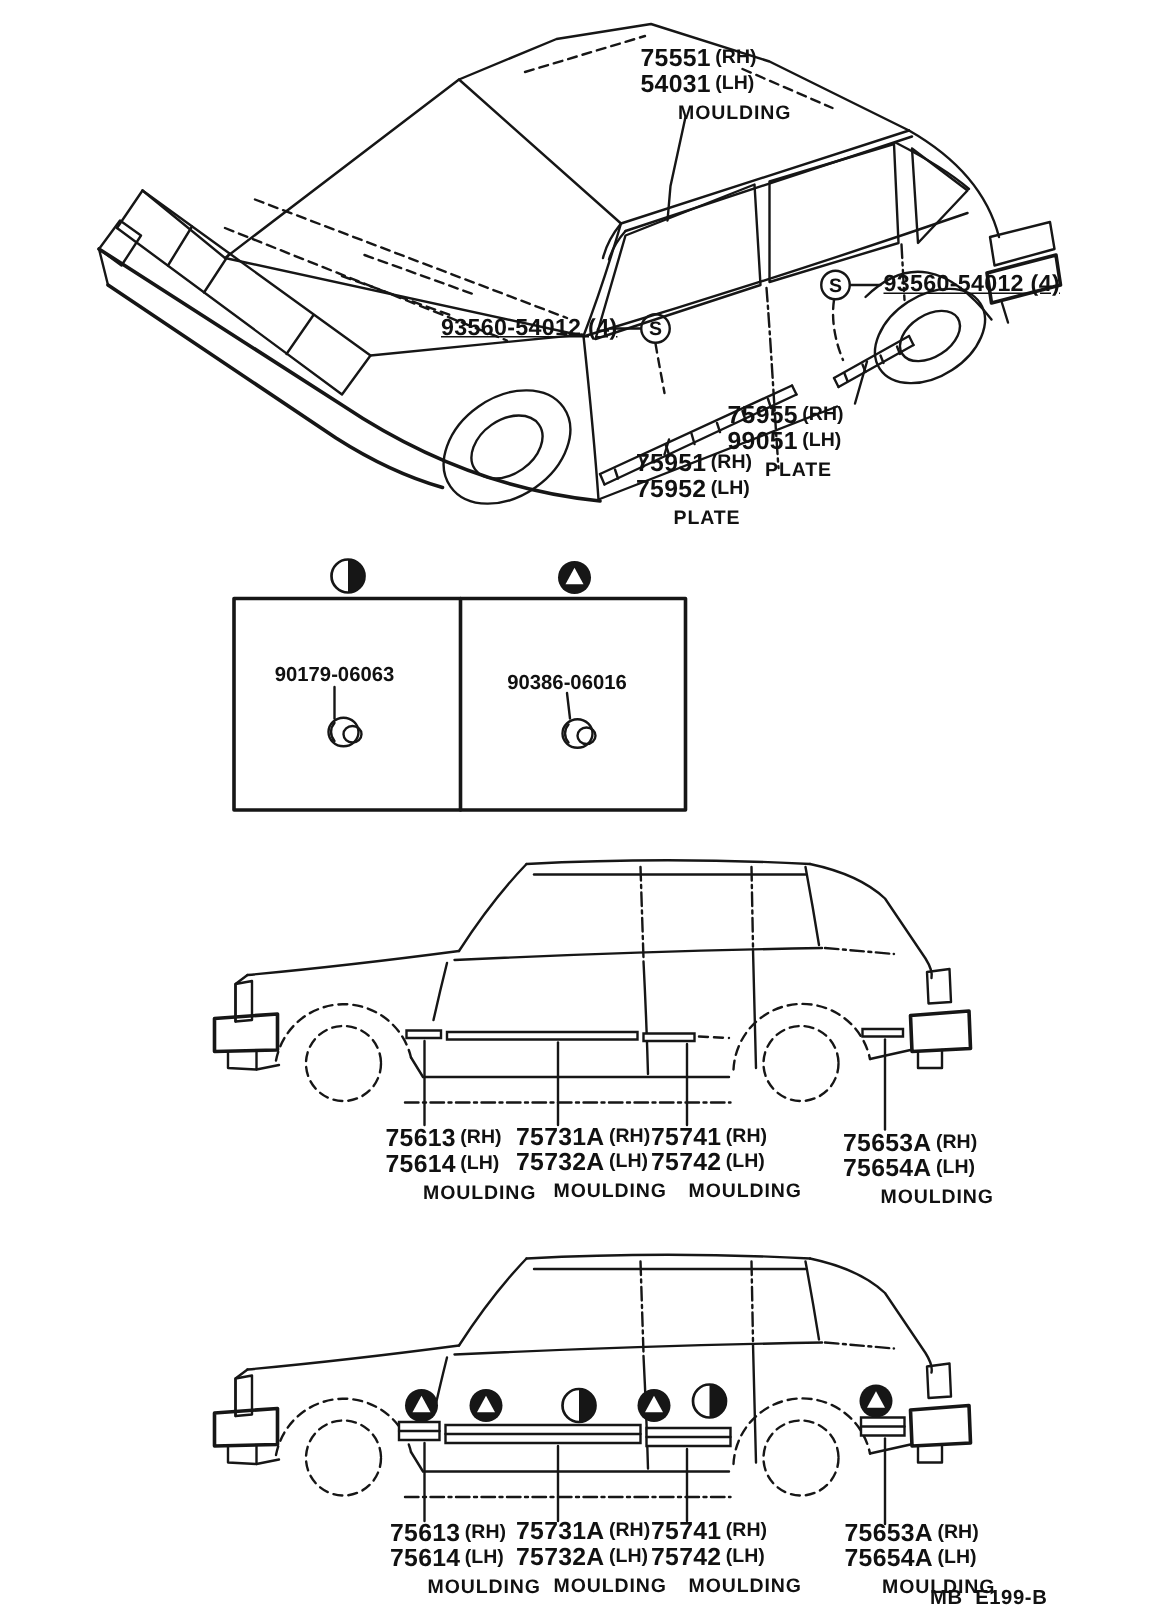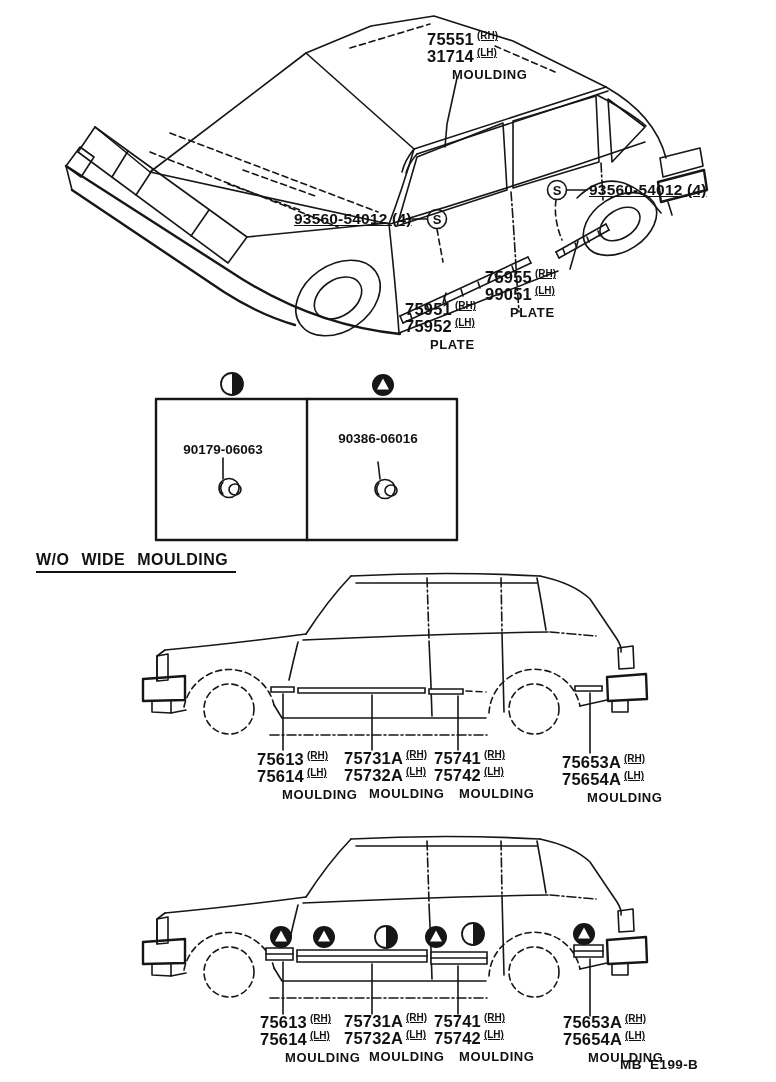--- a/index.html
+++ b/index.html
@@ -8,21 +8,21 @@
   svg{position:absolute;left:0;top:0;}
   svg *{vector-effect:non-scaling-stroke;}
   .ln{fill:none;stroke:#161616;stroke-width:1.6;stroke-linecap:round;stroke-linejoin:round;}
   .ln2{fill:none;stroke:#161616;stroke-width:2.4;stroke-linecap:round;stroke-linejoin:round;}
   .dash{stroke-dasharray:6 4;}
   .ddot{stroke-dasharray:9 3 2 3;}
   .wfill{fill:#ffffff;stroke:#161616;stroke-width:1.6;}
   .lbl{position:absolute;font-weight:bold;line-height:1.05;white-space:nowrap;}
   .lrow{display:flex;align-items:flex-start;}
   .num{font-size:16.5px;letter-spacing:.2px;}
-  .side{font-size:10px;margin-left:3px;text-decoration:underline;}
+  .side{font-size:13px;margin-left:3px;}
   .cap{font-size:13px;letter-spacing:.6px;margin-top:2px;margin-left:25px;}
   .pnum-inline{position:absolute;font-weight:bold;font-size:15.5px;white-space:nowrap;letter-spacing:.2px;text-decoration:underline;}
   .boxnum{position:absolute;font-weight:bold;font-size:13.5px;white-space:nowrap;transform:translateX(-50%);}
   .heading{position:absolute;font-weight:bold;font-size:16px;letter-spacing:.5px;word-spacing:7px;
            border-bottom:2.5px solid #111;padding:0 8px 2px 0;white-space:nowrap;}
   .footer{position:absolute;font-weight:bold;font-size:13.5px;white-space:pre;letter-spacing:.4px;}
   .scircle-text{font-family:"Liberation Sans",sans-serif;font-weight:bold;font-size:13px;fill:#111;}
 </style>
 </head>
 <body>
@@ -216,57 +216,56 @@
     <path class="ln" d="M590,959 L590,1016"></path>
   </g>
 </svg>
 
   <div class="lbl" style="left:427px;top:31px">
     <div class="lrow">
         <span class="num">75551</span>
         <span class="side">(RH)</span>
       </div>
     <div class="lrow">
-        <span class="num">31714</span>
+        <span class="num">54031</span>
         <span class="side">(LH)</span>
       </div>
     <div class="cap">MOULDING</div>
   </div>
 
   <div class="pnum-inline" style="left:294px;top:210px">93560-54012 (4)</div>
   <div class="pnum-inline" style="left:589px;top:181px">93560-54012 (4)</div>
 
   <div class="lbl" style="left:485px;top:269px">
     <div class="lrow">
         <span class="num">75955</span>
         <span class="side">(RH)</span>
       </div>
     <div class="lrow">
         <span class="num">99051</span>
         <span class="side">(LH)</span>
       </div>
     <div class="cap">PLATE</div>
   </div>
 
-  <div class="lbl" style="left:405px;top:301px">
+  <div class="lbl" style="left:424px;top:301px">
     <div class="lrow">
         <span class="num">75951</span>
         <span class="side">(RH)</span>
       </div>
     <div class="lrow">
         <span class="num">75952</span>
         <span class="side">(LH)</span>
       </div>
     <div class="cap">PLATE</div>
   </div>
 
   <div class="boxnum" style="left:223px;top:442px">90179-06063</div>
-  <div class="boxnum" style="left:378px;top:431px">90386-06016</div>
-
-  <div class="heading" style="left:36px;top:551px">W/O WIDE MOULDING</div>
+  <div class="boxnum" style="left:378px;top:447px">90386-06016</div>
+
 
   <div class="lbl" style="left:257px;top:751px">
     <div class="lrow">
         <span class="num">75613</span>
         <span class="side">(RH)</span>
       </div>
     <div class="lrow">
         <span class="num">75614</span>
         <span class="side">(LH)</span>
       </div>

